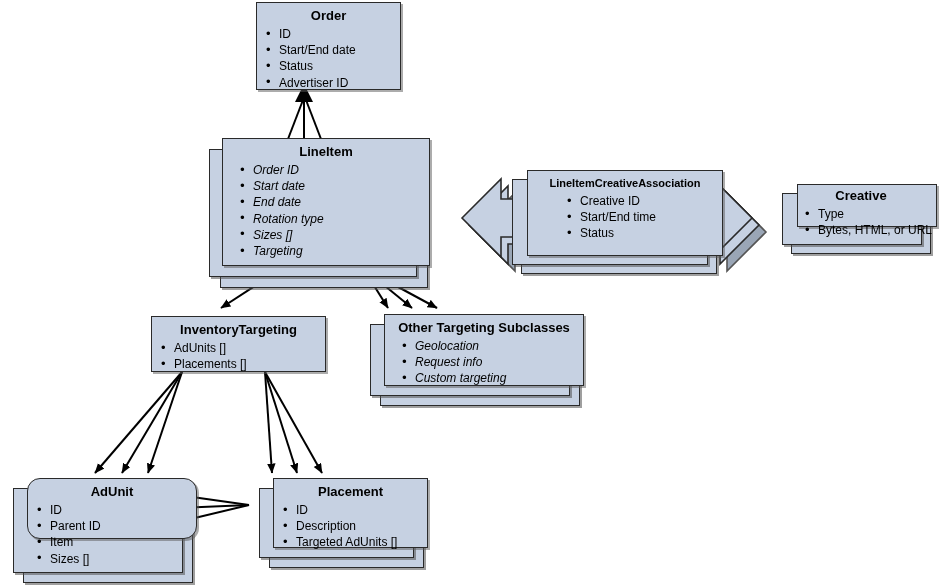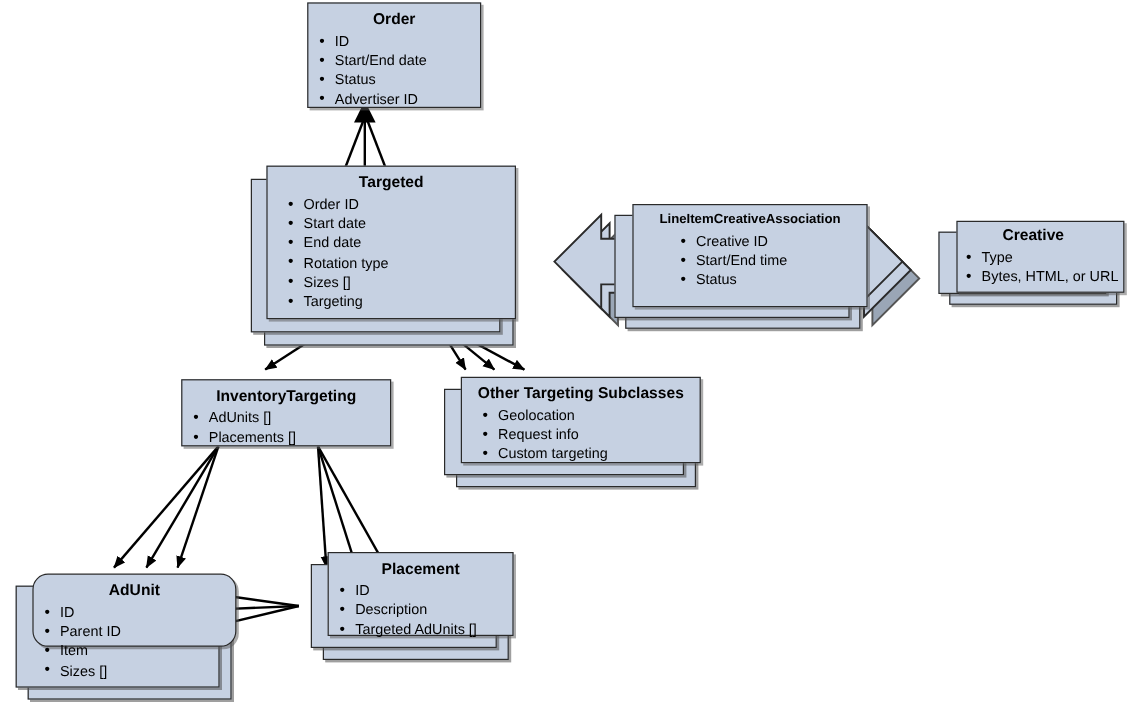--- a/index.html
+++ b/index.html
@@ -14,21 +14,21 @@
   .card{position:absolute;left:0;top:0;background:#c6d1e2;border:1.6px solid #2a2a2a;
         box-sizing:border-box;box-shadow:2px 2px 0 rgba(90,90,90,.5);
         padding:4px 6px 6px 6px;margin-left:24px;}
   .ttl{font-weight:bold;font-size:13px;text-align:center;line-height:16px;margin:1px 0 2px 0;}
   ul.attrs{list-style:none;margin:0;padding:0;}
   ul.attrs li{font-size:12px;line-height:16.2px;position:relative;padding-left:16px;
               white-space:nowrap;}
   ul.attrs li:before{content:"\2022";position:absolute;left:3px;top:-0.5px;font-size:13px;}
   ul.attrs.indent li{padding-left:48px;}
   ul.attrs.indent li:before{left:35px;}
-  ul.attrs.ind2 li{padding-left:24px;}
+  ul.attrs.ind2 li{padding-left:24px;font-style:italic;}
   ul.attrs.ind2 li:before{left:11px;}
 
   .chev{position:absolute;}
   .chev svg{display:block;overflow:visible;}
 </style>
 </head>
 <body>
 
 <div id="canvas">
 
@@ -107,21 +107,21 @@
         <li>Status</li>
         <li>Advertiser ID</li>
       </ul>
     </div>
   </div>
 
   <div class="stack" style="left:198px;top:138px;width:230px;height:150px;">
     <div class="layer" style="left:22px;top:22px;width:208px;height:128px;"></div>
     <div class="layer" style="left:11px;top:11px;width:208px;height:128px;"></div>
     <div class="card" style="width:208px;height:128px;">
-      <div class="ttl">Targeted</div>
+      <div class="ttl">LineItem</div>
       <ul class="attrs ind2">
         <li>Order ID</li>
         <li>Start date</li>
         <li>End date</li>
         <li>Rotation type</li>
         <li>Sizes []</li>
         <li>Targeting</li>
       </ul>
     </div>
   </div>
@@ -135,21 +135,21 @@
         <li>Creative ID</li>
         <li>Start/End time</li>
         <li>Status</li>
       </ul>
     </div>
   </div>
 
   <div class="stack" style="left:773px;top:184px;width:160px;height:74px;">
     <div class="layer" style="left:18px;top:18px;width:140px;height:52px;"></div>
     <div class="layer" style="left:9px;top:9px;width:140px;height:52px;"></div>
-    <div class="card" style="width:140px;height:60px;padding:2px 16px 4px 4px;">
+    <div class="card" style="width:140px;height:43px;padding:2px 16px 4px 4px;">
       <div class="ttl">Creative</div>
       <ul class="attrs">
         <li>Type</li>
         <li>Bytes, HTML, or URL</li>
       </ul>
     </div>
   </div>
 
   <div class="stack" style="left:127px;top:316px;width:176px;height:56px;">
     <div class="card" style="width:175px;height:56px;">
@@ -181,21 +181,21 @@
       <div class="ttl">AdUnit</div>
       <ul class="attrs">
         <li>ID</li>
         <li>Parent ID</li>
         <li>Item</li>
         <li>Sizes []</li>
       </ul>
     </div>
   </div>
 
-  <div class="stack" style="left:249px;top:460px;width:175px;height:76px;">
+  <div class="stack" style="left:249px;top:478px;width:175px;height:76px;">
     <div class="layer" style="left:20px;top:20px;width:155px;height:70px;"></div>
     <div class="layer" style="left:10px;top:10px;width:155px;height:70px;"></div>
     <div class="card" style="width:155px;height:70px;">
       <div class="ttl">Placement</div>
       <ul class="attrs">
         <li>ID</li>
         <li>Description</li>
         <li>Targeted AdUnits []</li>
       </ul>
     </div>

